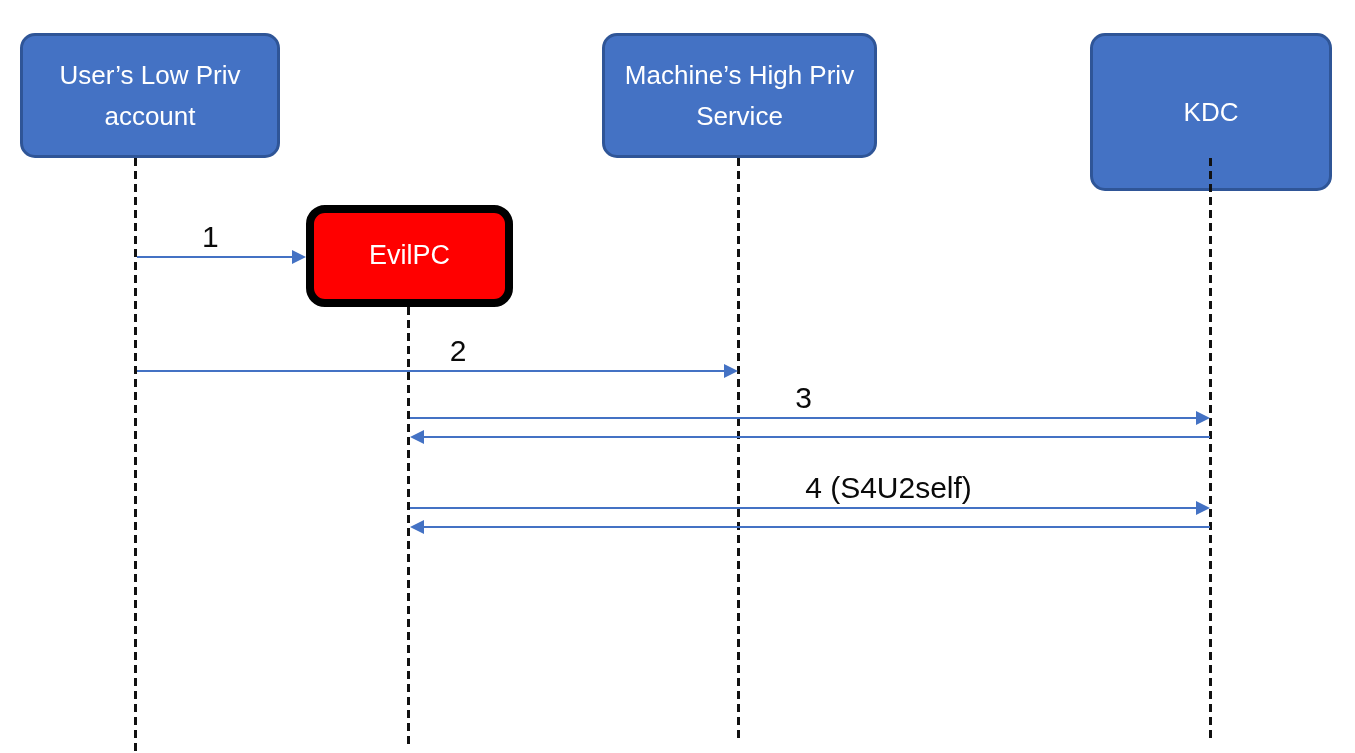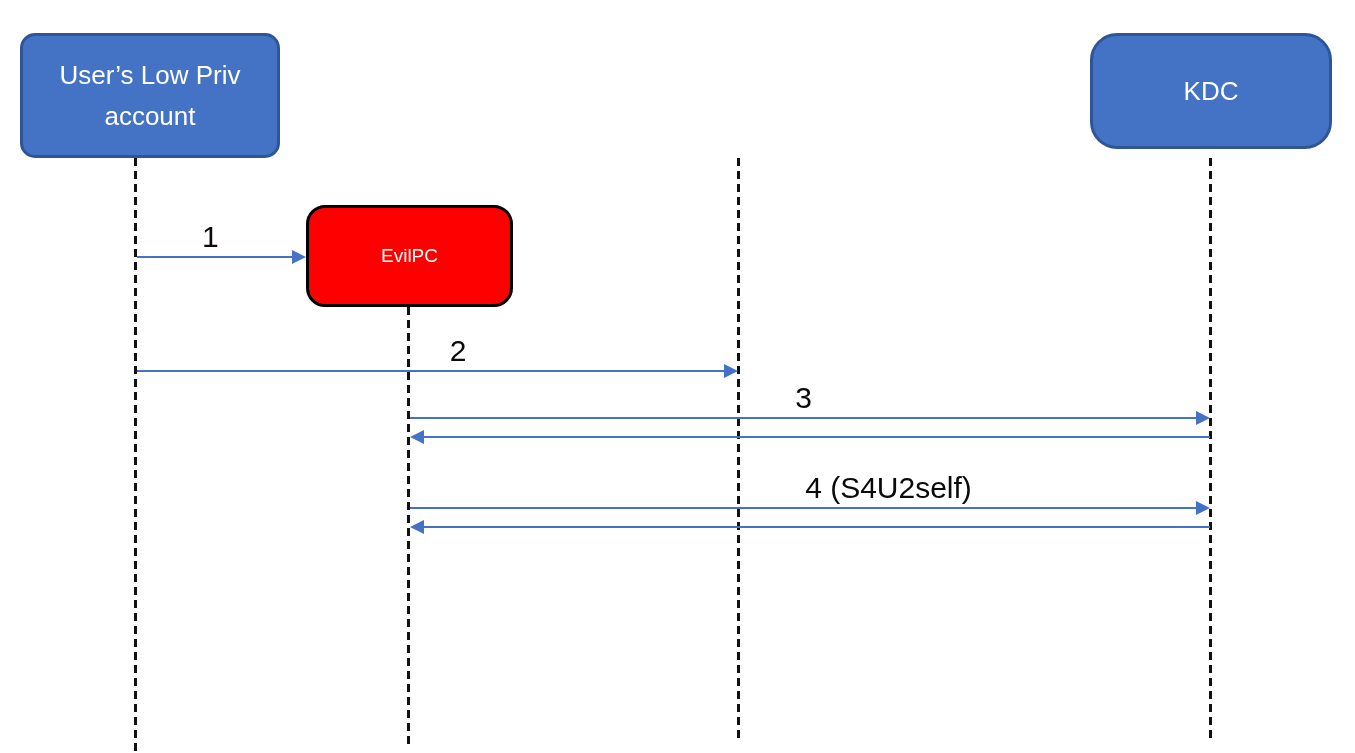--- a/index.html
+++ b/index.html
@@ -26,27 +26,27 @@
     display: flex;
     align-items: center;
     justify-content: center;
     text-align: center;
     font-size: 26px;
     line-height: 1.55;
     padding: 4px 14px;
   }
   .actor-box.evil {
     background: #FF0000;
-    border: 3px solid #000000;
+    border: 8px solid #000000;
     border-radius: 19px;
-    font-size: 19px;
+    font-size: 27px;
   }
   .box-user    { left: 20px;    top: 33px;  width: 260px; height: 125px; }
   .box-machine { left: 602px;  top: 33px;  width: 275px; height: 125px; }
-  .box-kdc     { left: 1090px; top: 33px;  width: 242px; height: 116px; border-radius: 27px; }
+  .box-kdc     { left: 1090px; top: 33px;  width: 242px; height: 158px; }
   .box-evilpc  { left: 306px;  top: 205px; width: 207px; height: 102px; }
 
   
   .lifeline {
     position: absolute;
     width: 3px;
     background-image: repeating-linear-gradient(
       180deg,
       #111111 0px, #111111 8px,
       transparent 8px, transparent 13px
@@ -102,20 +102,23 @@
   .arrow-4r { left: 423px; top: 526px; width: 787px; }
 </style>
 </head>
 <body>
 
 <div class="canvas">
 
   <div class="actor-box box-user">
     <span>User’s Low Priv account</span>
   </div>
+  <div class="actor-box box-machine">
+    <span>Machine’s High Priv Service</span>
+  </div>
   <div class="actor-box box-kdc">
     <span>KDC</span>
   </div>
   <div class="actor-box evil box-evilpc">
     <span>EvilPC</span>
   </div>
 
   <div class="lifeline ll-user"></div>
   <div class="lifeline ll-evilpc"></div>
   <div class="lifeline ll-machine"></div>

